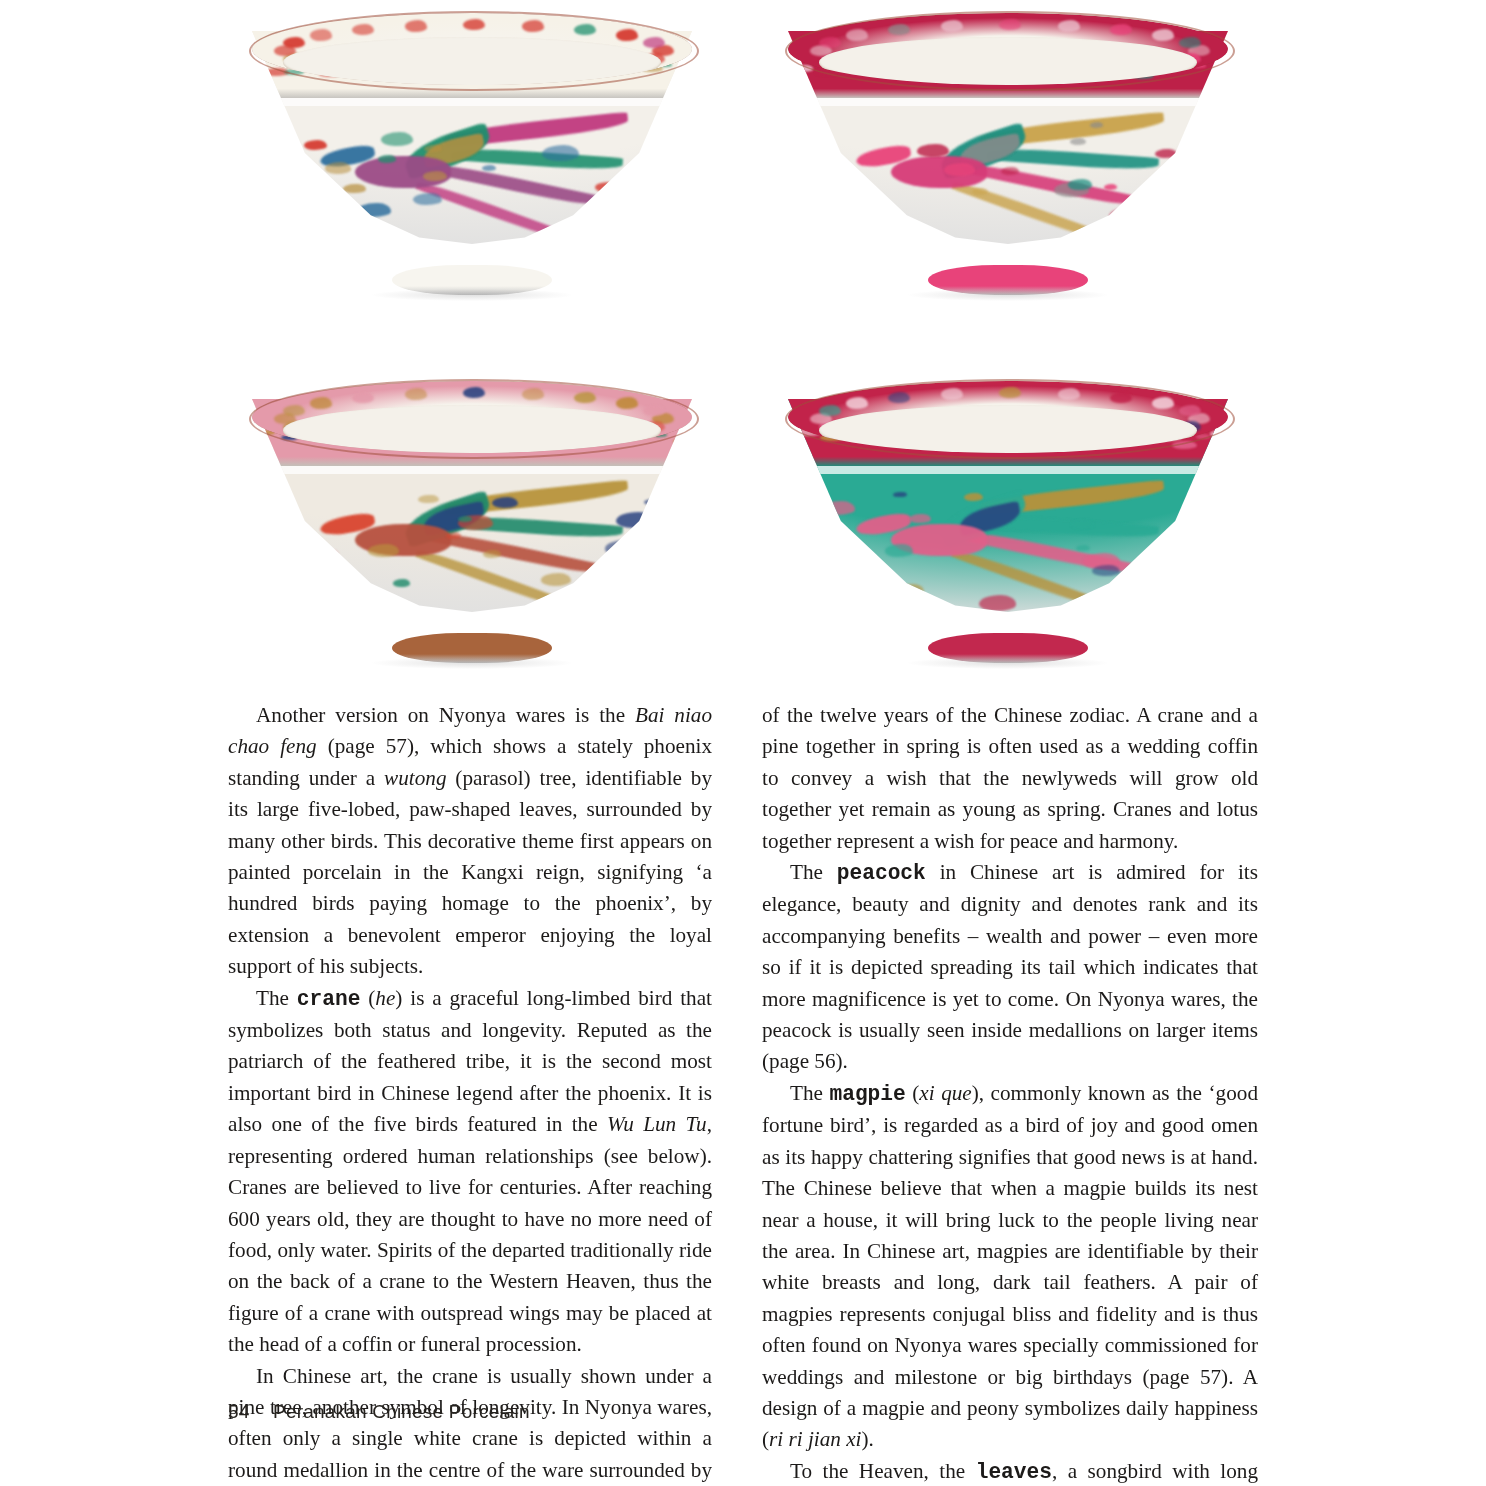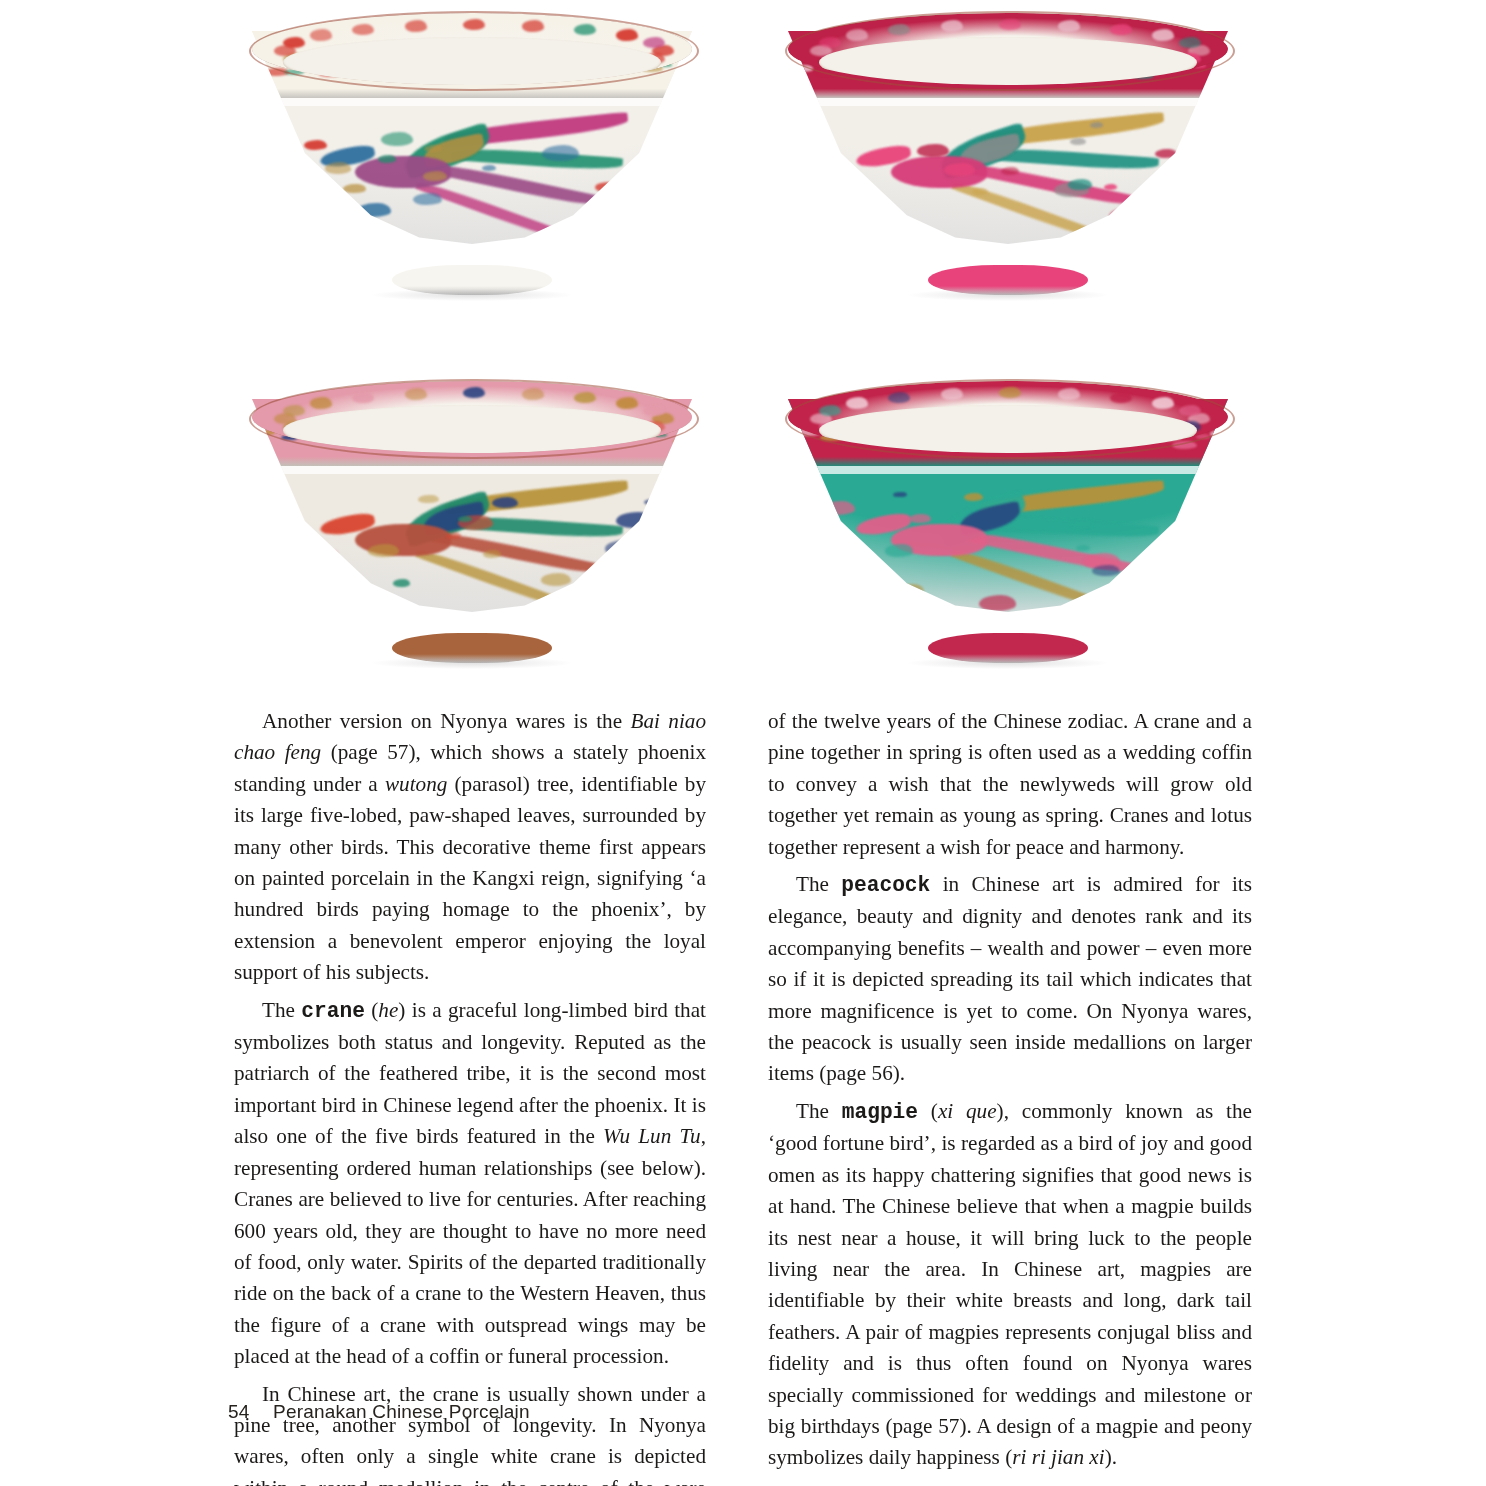--- a/index.html
+++ b/index.html
@@ -105,21 +105,21 @@
     width:484px;
     font-size:21.2px;
     line-height:31.4px;
     text-align:justify;
     text-justify:inter-word;
     color:#1c1a19;
     -webkit-hyphens:none; hyphens:none;
   }
   .col.left  { left:228px; }
   .col.right { left:762px; width:496px; }
-  .col p { margin:6px; }
+  .col p { margin:0; }
   .col p.ind { text-indent:28px; }
   .col p.cont { text-indent:0; }
   em { font-style:italic; }
   strong { font-weight:bold;font-family:Liberation Mono, monospace; }
 
   #footer {
     position:absolute; left:228px; top:1401px;
     font-family:"Liberation Sans", sans-serif;
     font-size:19px;
     color:#26231f;

